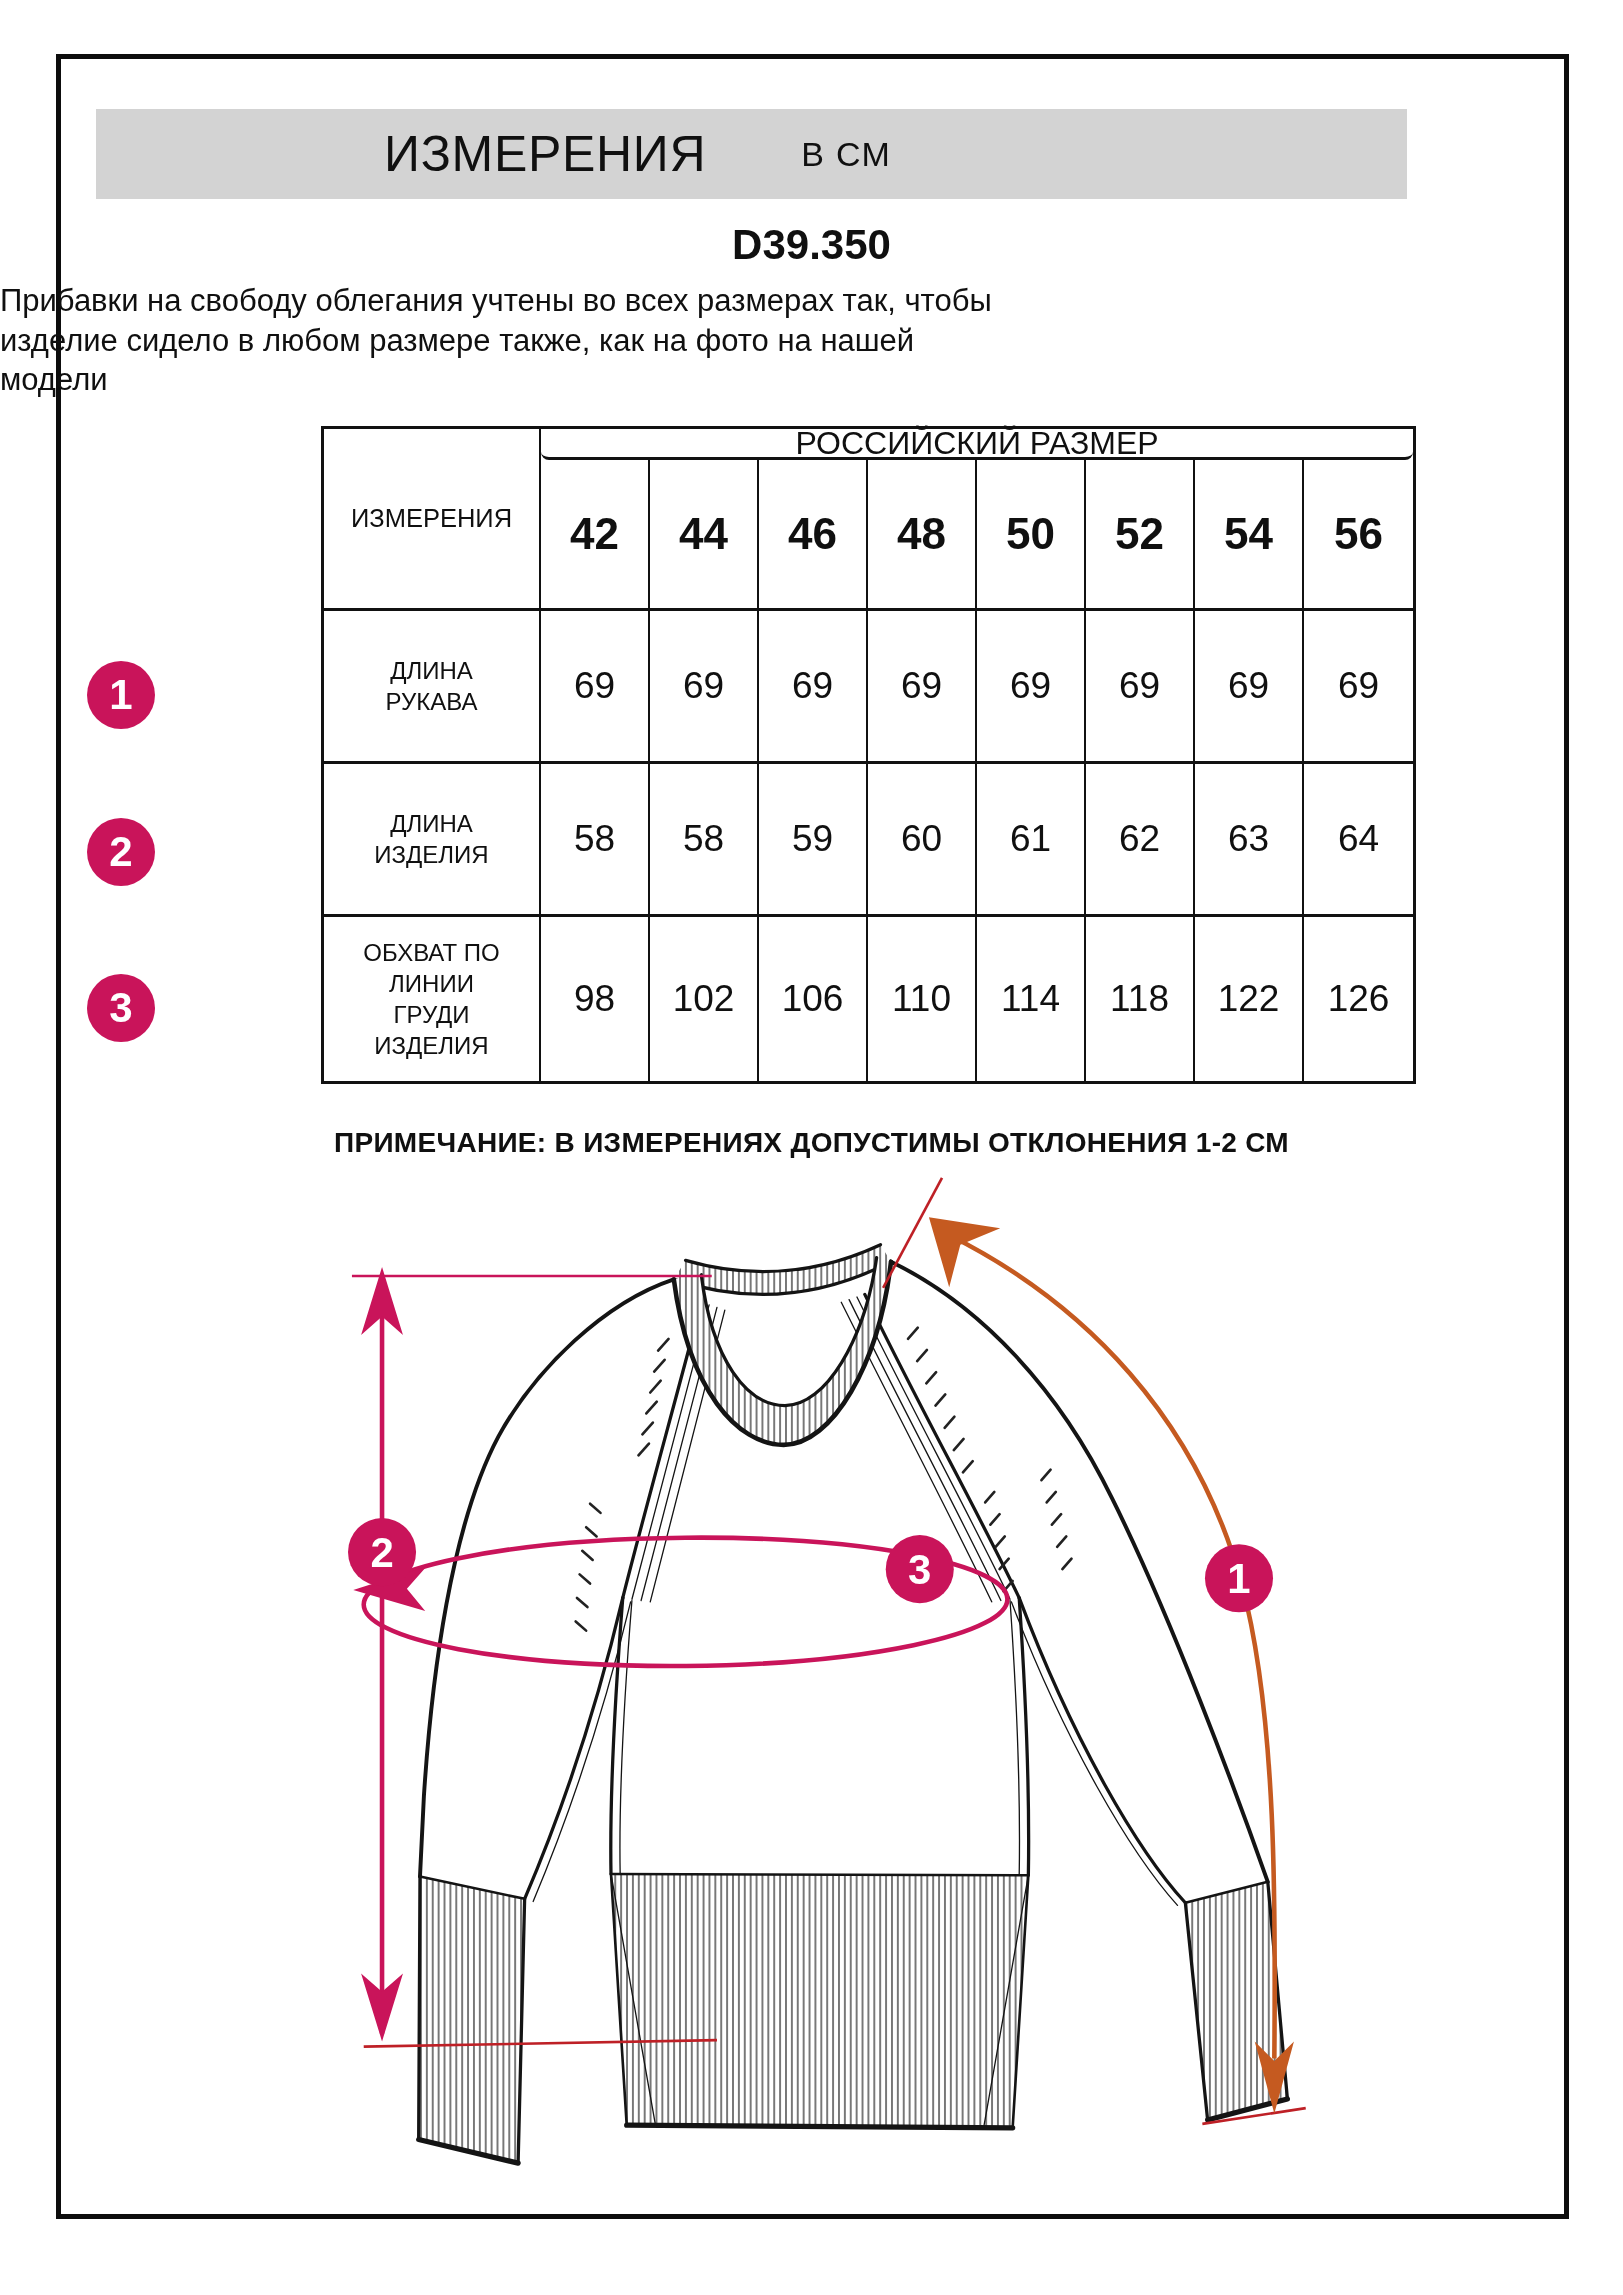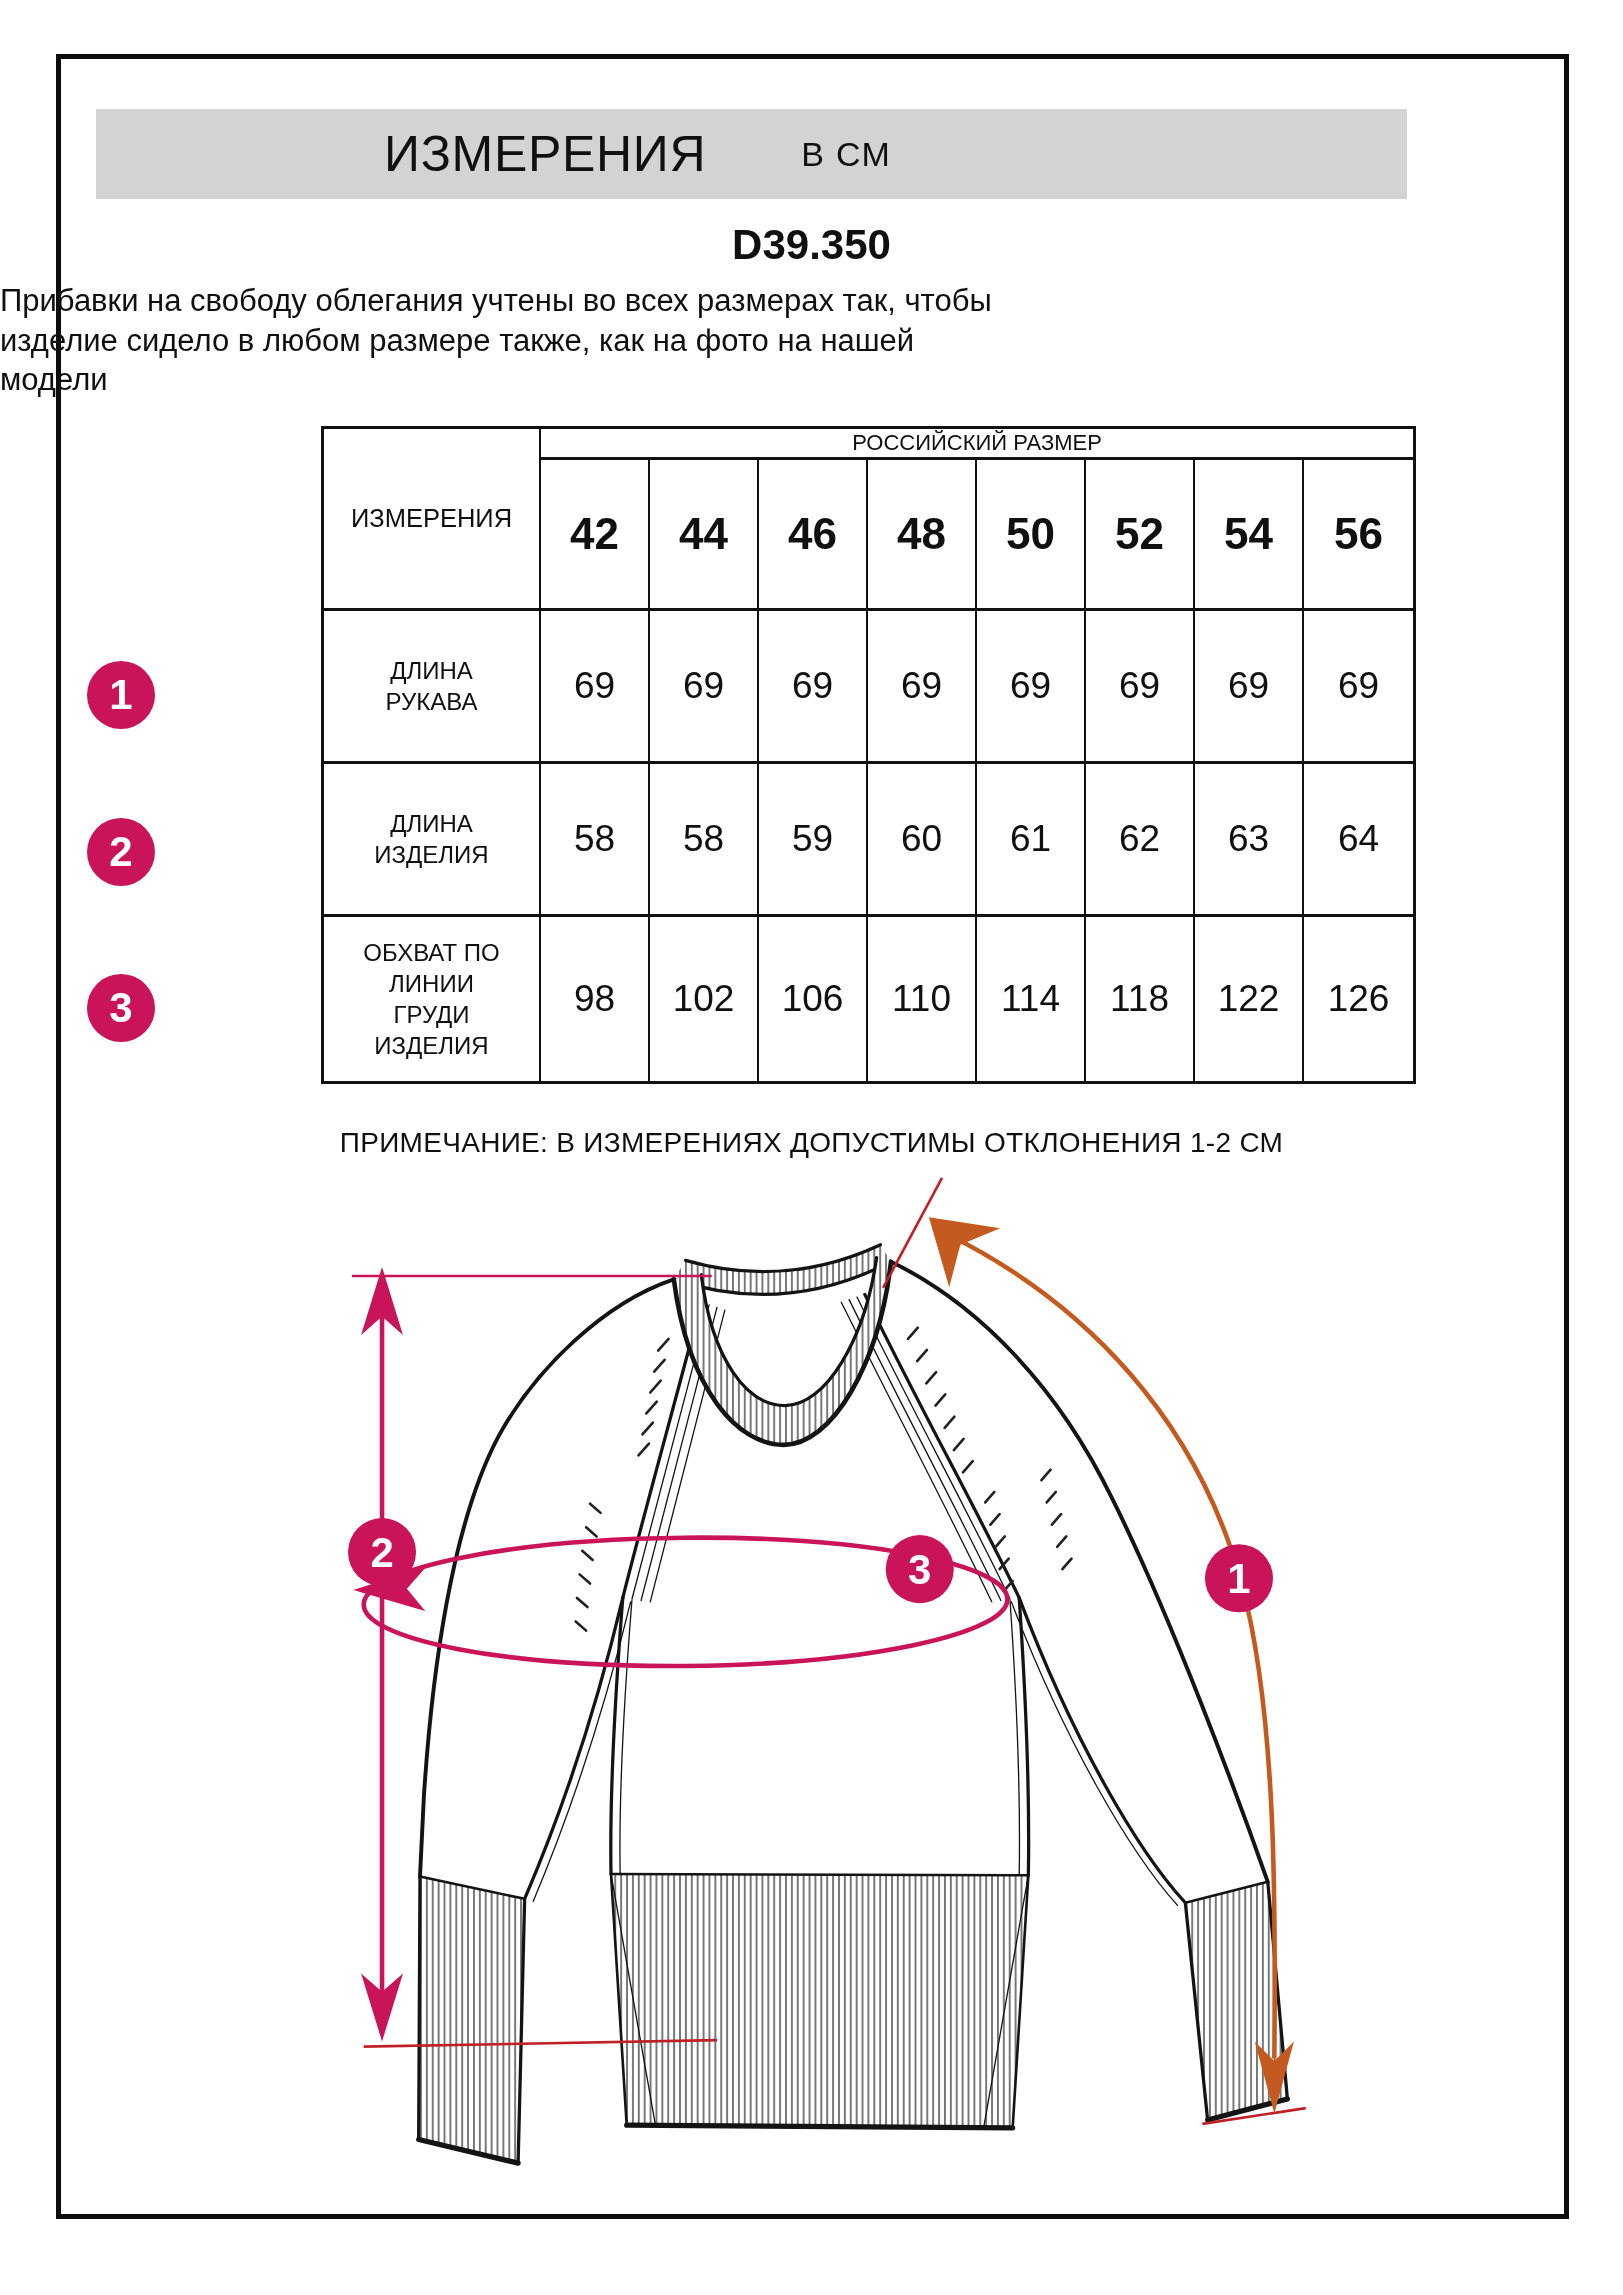--- a/index.html
+++ b/index.html
@@ -45,32 +45,32 @@
     background:#fff;
   }
   .cell{
     border-right:2px solid #111;border-bottom:3.9px solid #111;
     display:flex;align-items:center;justify-content:center;
     text-align:center;box-sizing:border-box;
   }
   .cell.no-r{border-right:none;}
   .cell.no-b{border-bottom:none;}
   .measure-header{grid-area:1/1/3/2;font-size:25.5px;}
-  .group-header{grid-area:1/2/2/10;font-size:22px;}
+  .group-header{grid-area:1/2/2/10;font-size:32px;border-radius:8px;}
   .size-cell{font-size:44px;font-weight:700;}
   .label-cell{font-size:24px;line-height:1.3;padding:0 28px;}
   .value-cell{font-size:37px;}
   .rownum{
     position:absolute;left:87px;width:68px;height:68px;border-radius:50%;
     background:var(--accent);color:#fff;font-size:42px;font-weight:700;
     display:flex;align-items:center;justify-content:center;
   }
   .note{
     position:absolute;top:1127px;left:0;width:1623px;text-align:center;
-    font-size:28px;font-weight:400;letter-spacing:0.3px;
+    font-size:28px;font-weight:700;letter-spacing:0.3px;
   }
   .diagram{position:absolute;left:0;top:1171px;}
   .svg-num{font-family:"Liberation Sans",sans-serif;font-weight:700;font-size:64px;fill:#ffffff;}
 </style>
 </head>
 <body>
 
 <div class="frame"></div>
 
 <div class="banner">

